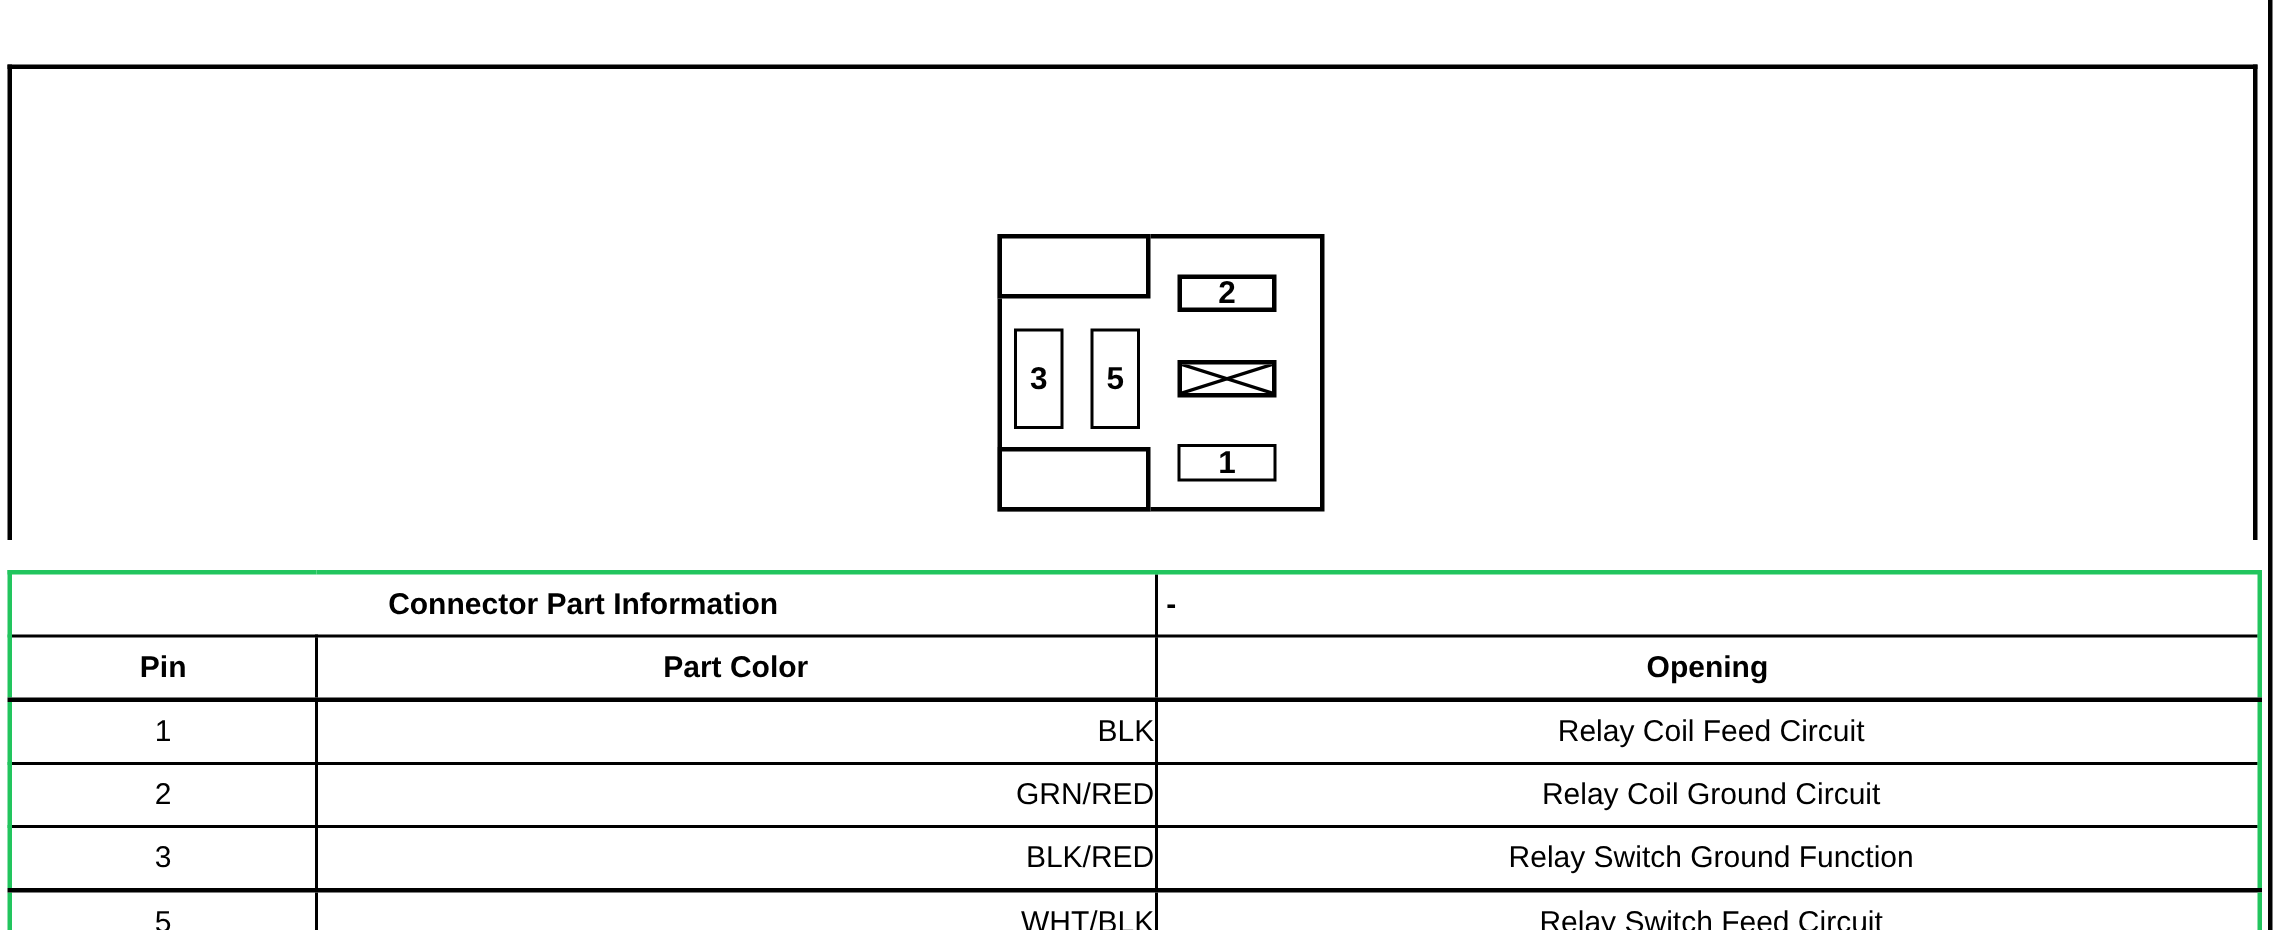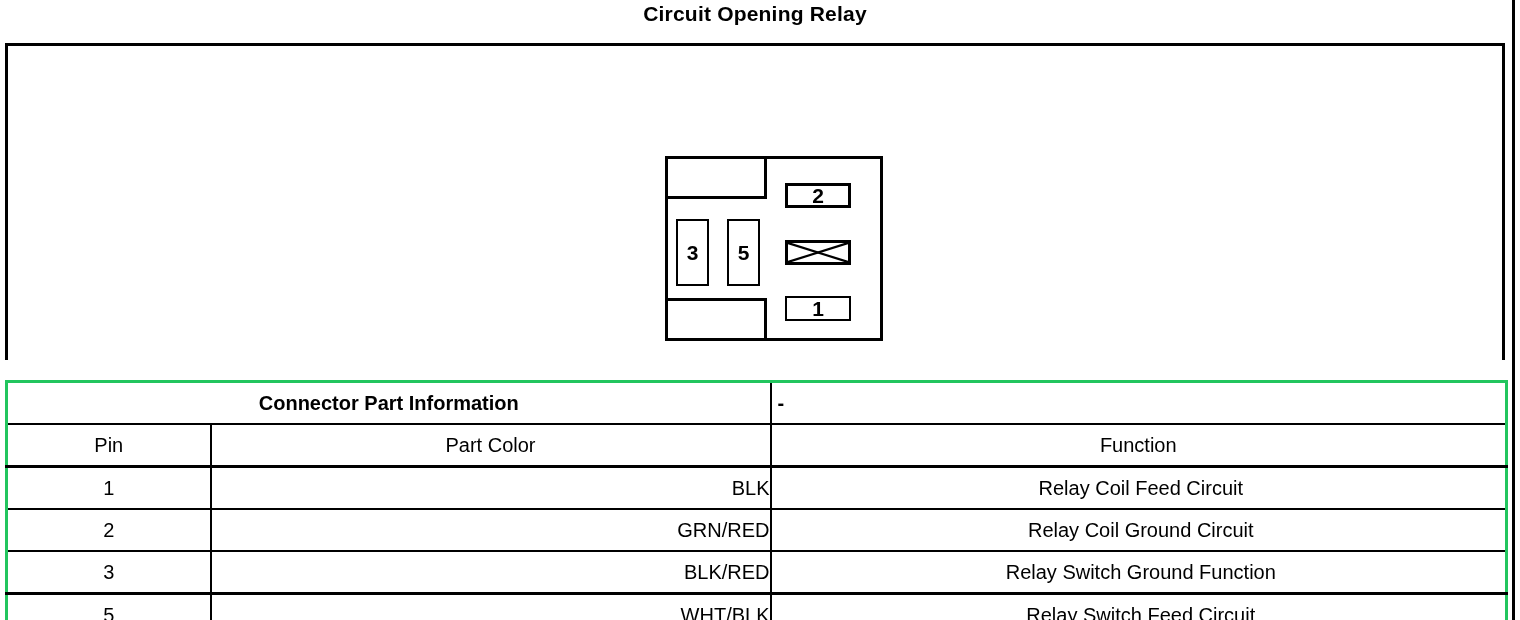--- a/index.html
+++ b/index.html
@@ -102,33 +102,32 @@
   table.pinout td, table.pinout th {
     border: 2px solid #000000;
     height: 40px;
     padding: 0;
     overflow: hidden;
     white-space: nowrap;
     vertical-align: middle;
   }
   .cpi-label { font-weight: bold; text-align: center; }
   .cpi-value { font-weight: bold; text-align: left; padding-left: 6px !important; }
-  tr.colhead th { font-weight: normal; border-bottom-width: 3px; }
+  tr.colhead th { font-weight: bold; border-bottom-width: 3px; }
   td.pin-cell  { text-align: center; }
   td.wire-cell { text-align: right; }
   td.func-cell { text-align: center; padding-left: 5px !important; }
   tr.thick-bottom td { border-bottom-width: 3px; }
   tr.last-row td { border-bottom-width: 4px; }
 </style>
 </head>
 <body>
 
 <div class="page">
 
-  <div class="fig-title">Circuit Opening Relay</div>
 
   <div class="diagram-panel">
     <div class="connector-outer"></div>
     <div class="key-tab top"></div>
     <div class="key-tab bottom"></div>
 
     <div class="cavity tall c3">
       <span>3</span>
     </div>
     <div class="cavity tall c5">
@@ -156,21 +155,21 @@
       <col style="width:736px">
     </colgroup>
     <tbody>
       <tr>
         <td colspan="2" class="cpi-label">Connector Part Information</td>
         <td class="cpi-value">-</td>
       </tr>
       <tr class="colhead">
         <th>Pin</th>
         <th>Part Color</th>
-        <th>Function</th>
+        <th>Opening</th>
       </tr>
       <tr>
         <td class="pin-cell">1</td>
         <td class="wire-cell">BLK</td>
         <td class="func-cell">Relay Coil Feed Circuit</td>
       </tr>
       <tr>
         <td class="pin-cell">2</td>
         <td class="wire-cell">GRN/RED</td>
         <td class="func-cell">Relay Coil Ground Circuit</td>

